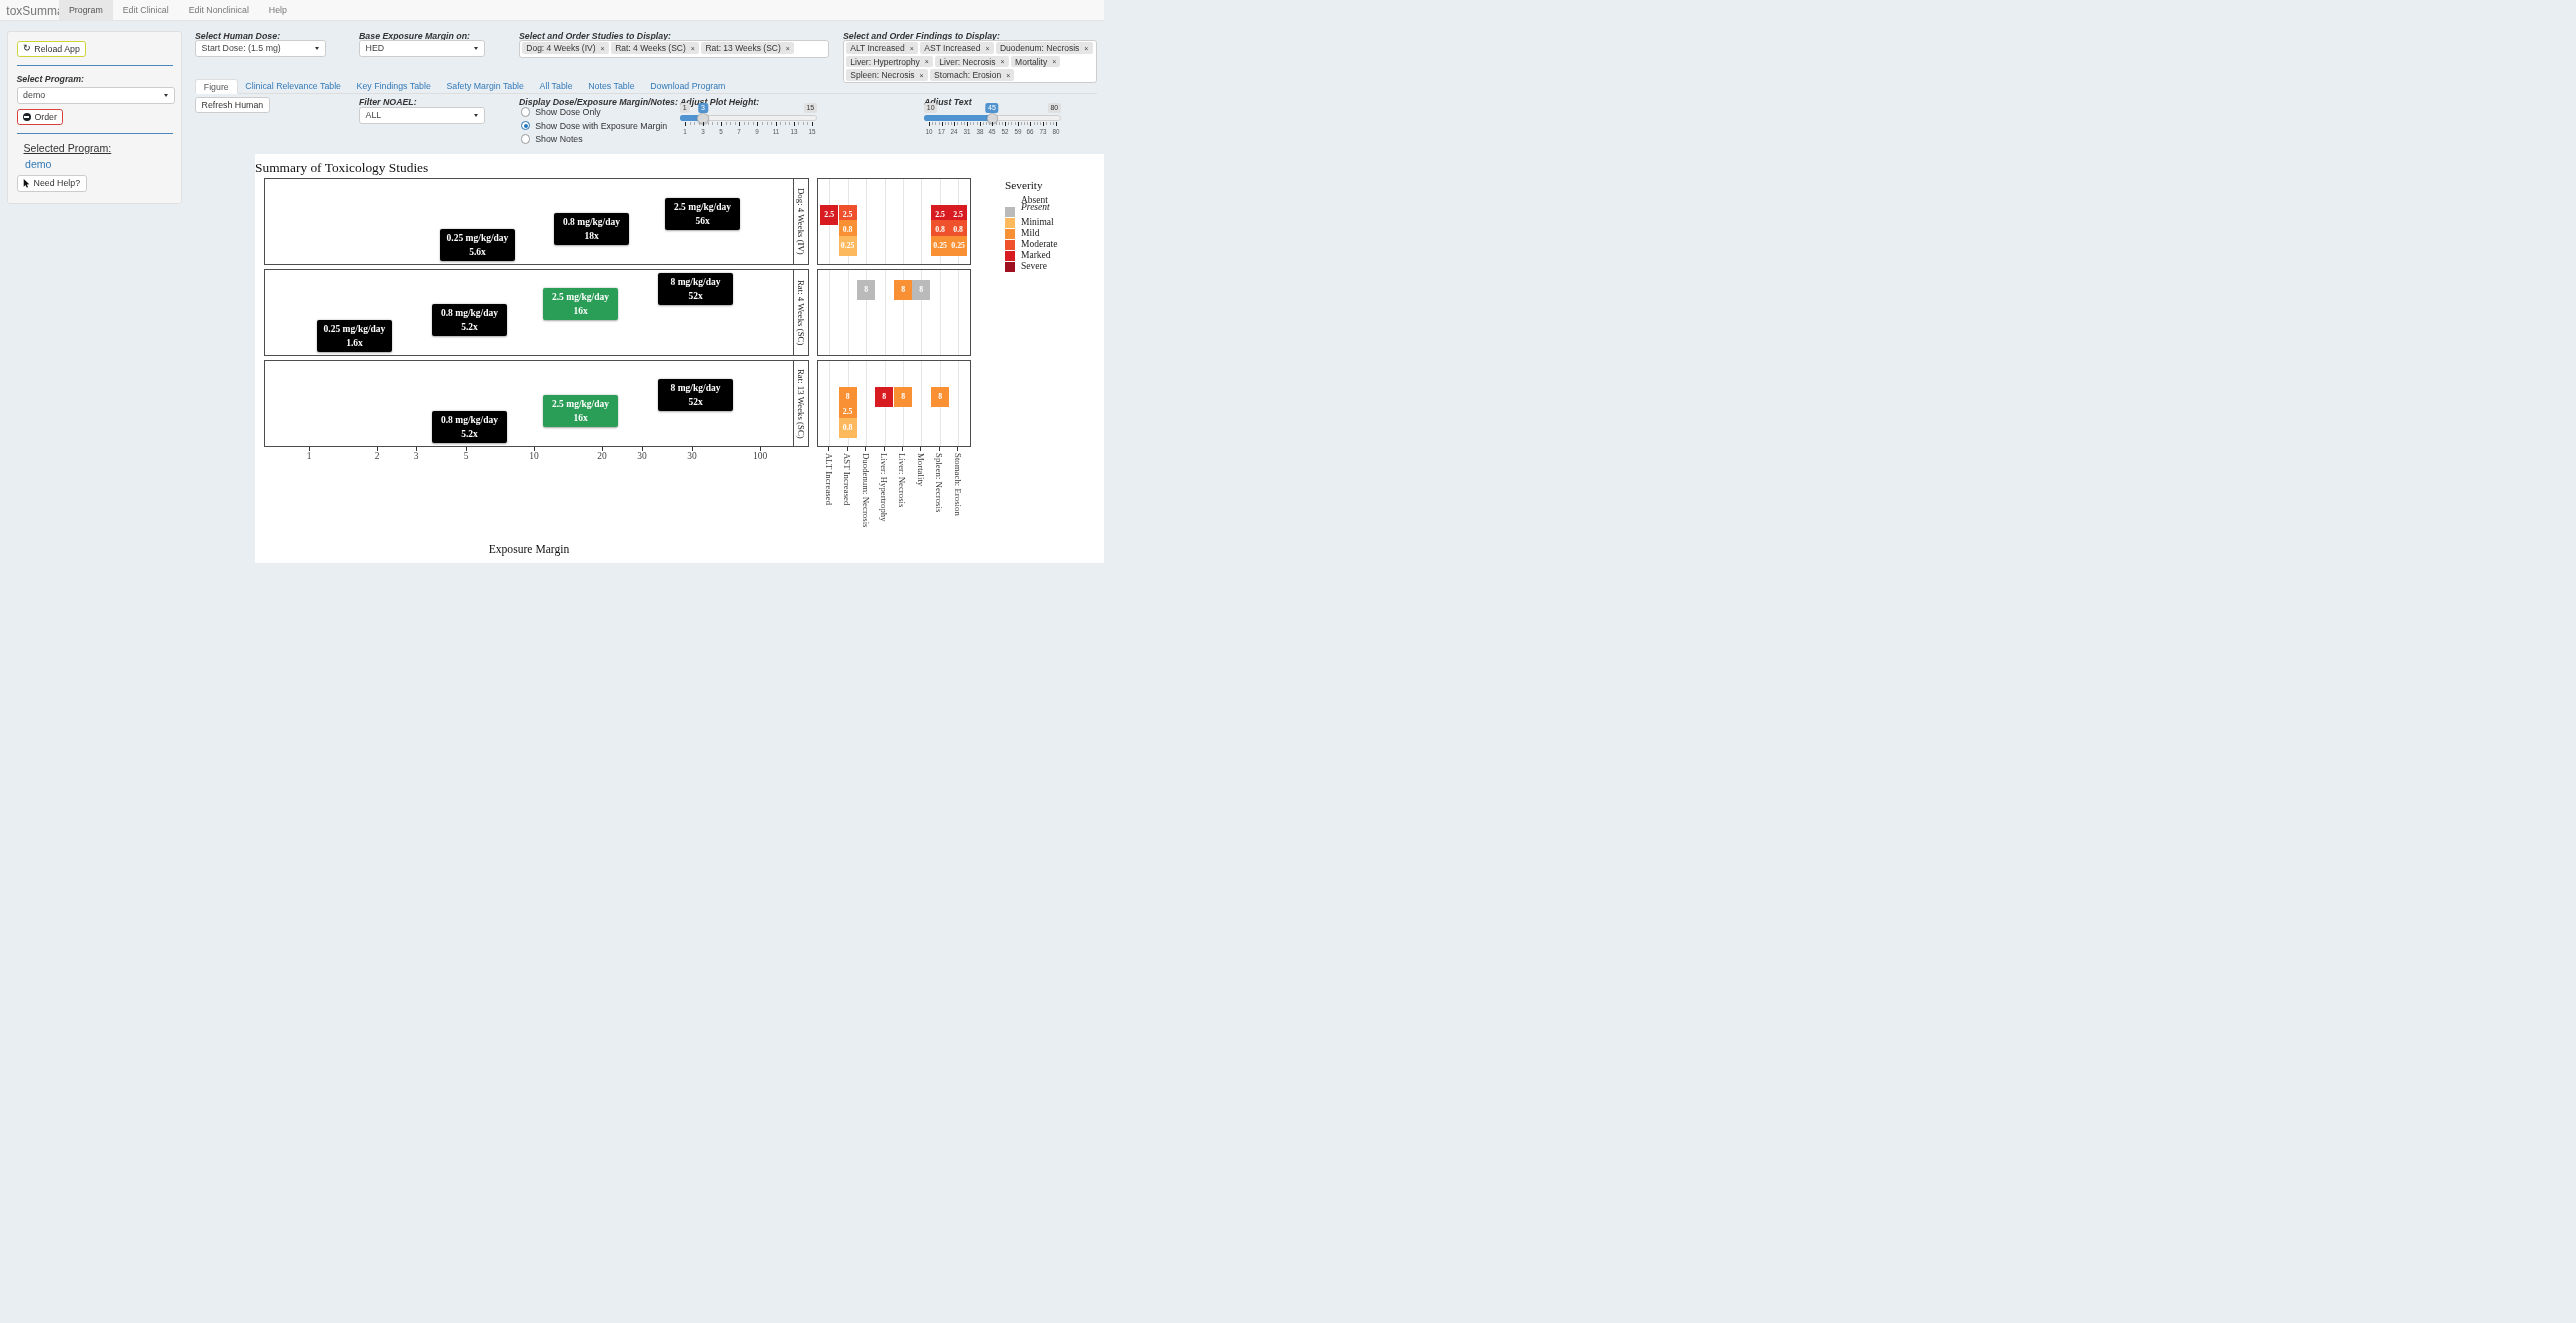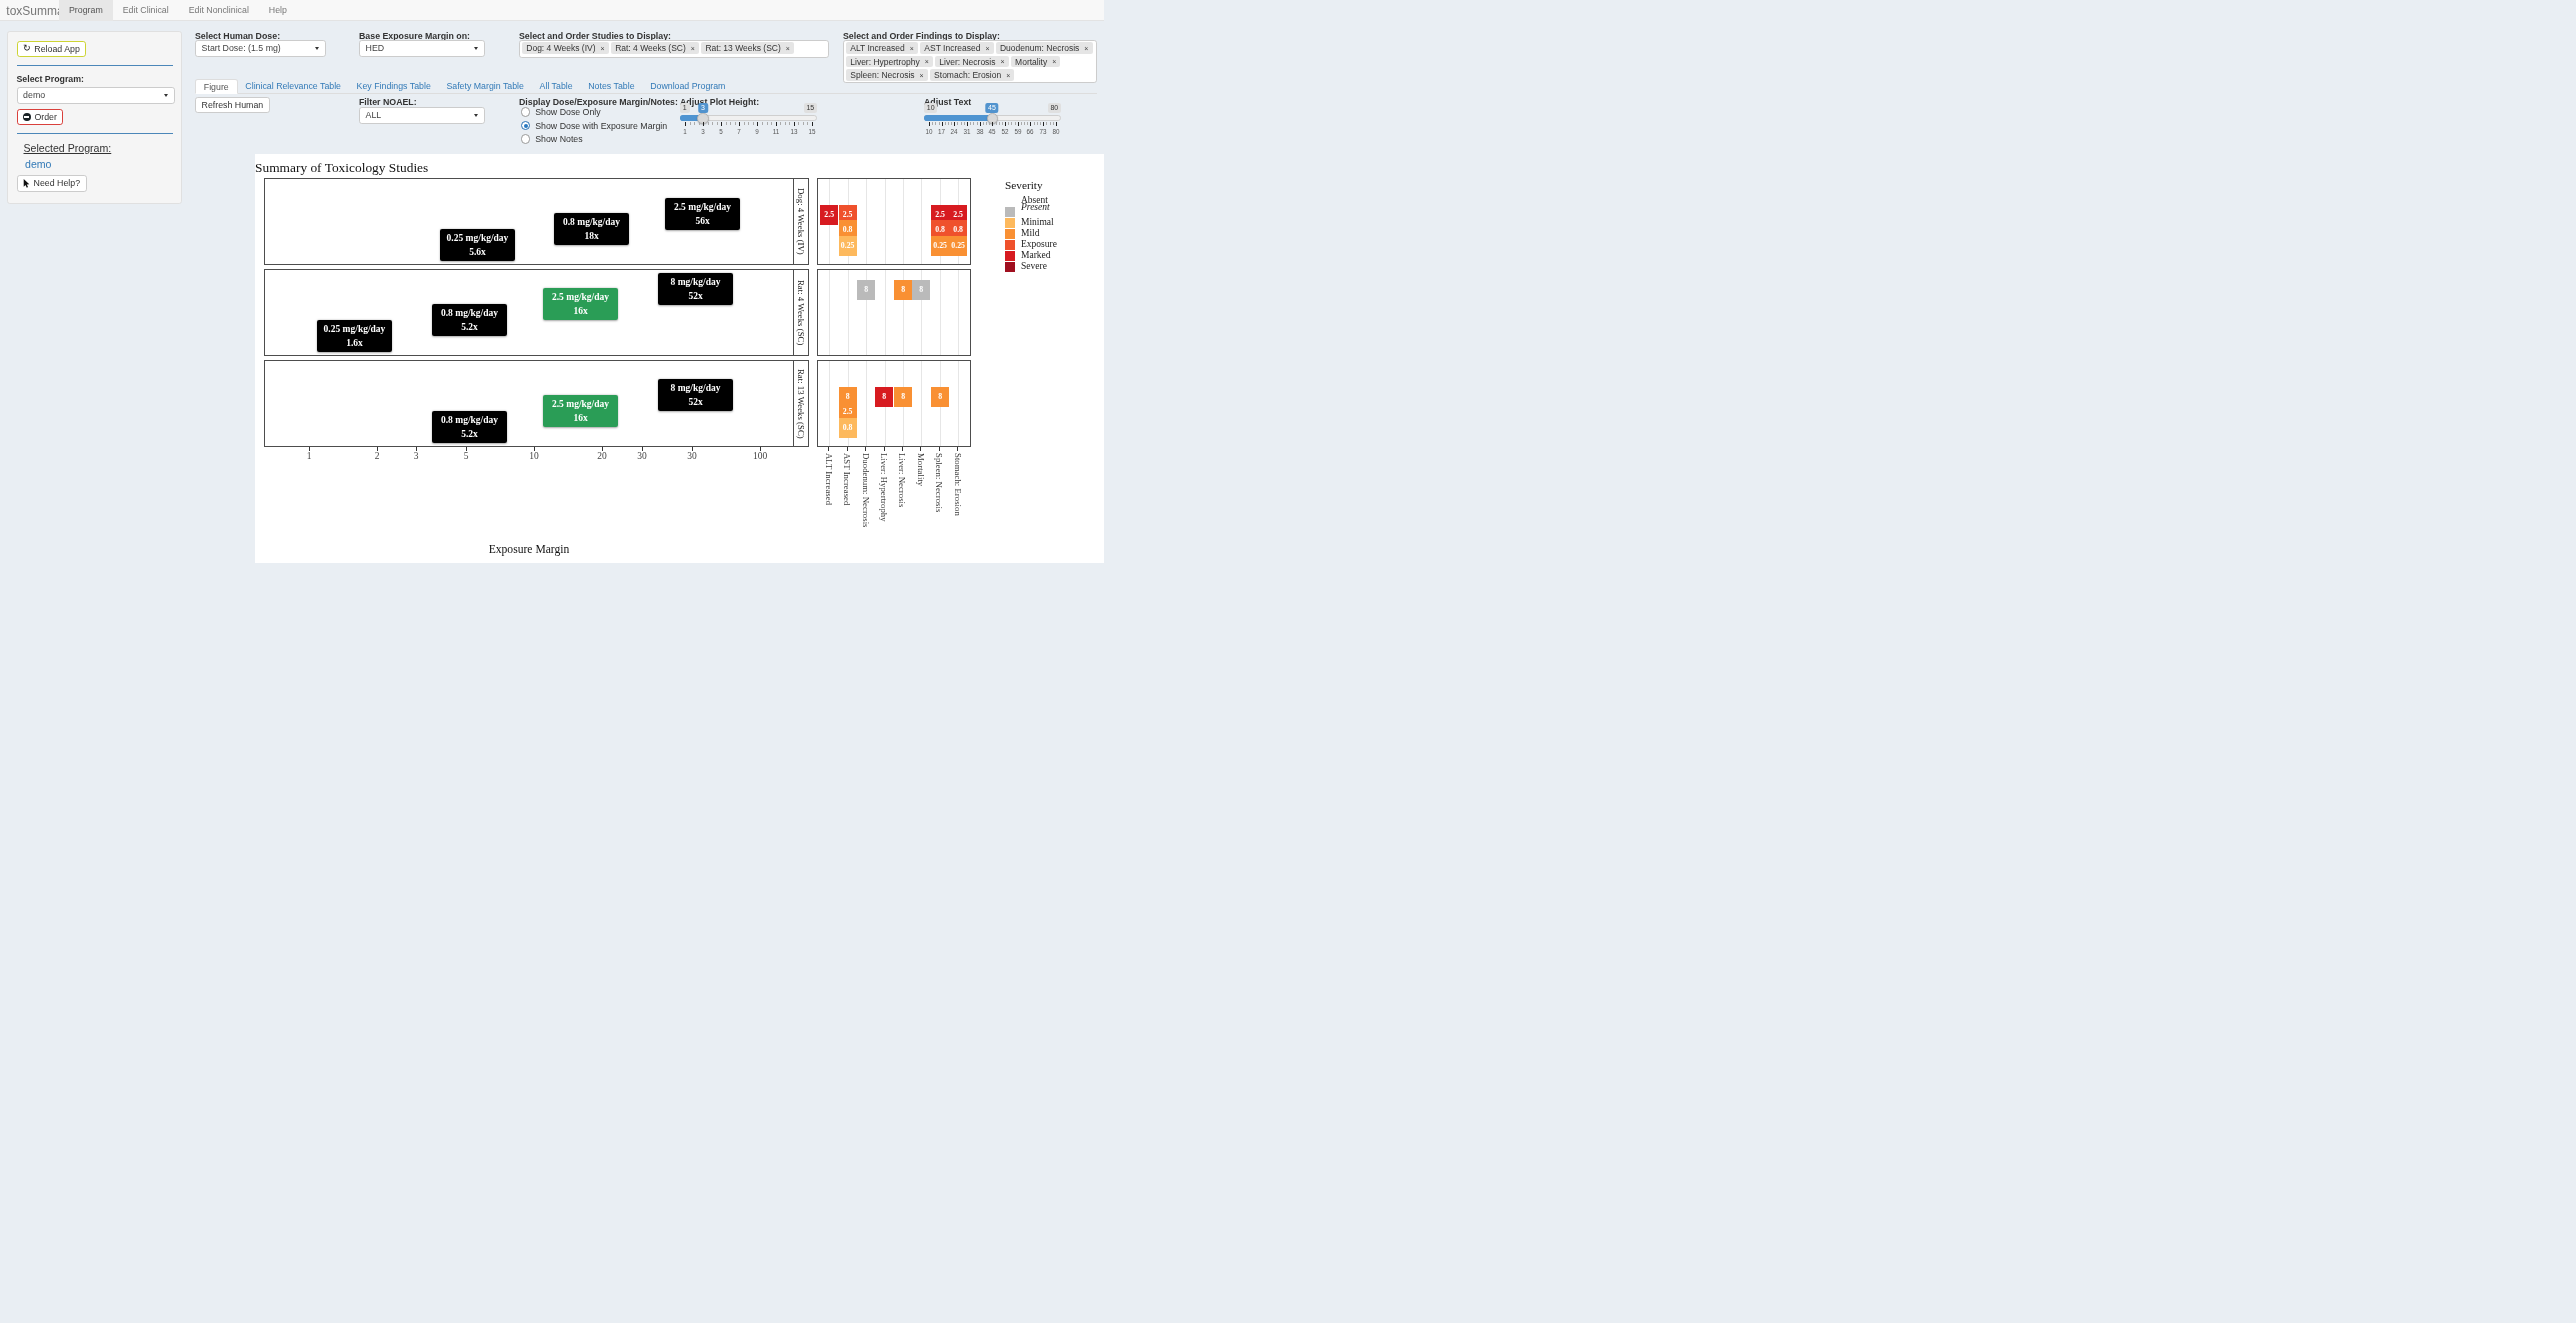--- a/index.html
+++ b/index.html
@@ -13,21 +13,21 @@
   .nav-items { position:absolute; left:59px; top:0; height:20.5px; display:flex; }
   .nav-item { height:20.5px; line-height:20.5px; padding:0 10px; font-size:8.8px; color:#777; cursor:pointer; }
   .nav-item.active { background:#e7e7e7; color:#555; }
 
   
   .sidebar { position:absolute; left:7px; top:31px; width:175px; height:173px; background:#f5f5f5; border:0.7px solid #e0e0e0; border-radius:2.8px; padding:9.2px 8.5px; }
   .btn { display:inline-flex; align-items:center; gap:3.5px; background:#fff; border:0.7px solid #ccc; border-radius:2.8px; font-size:8.8px; color:#333; padding:2.1px 5.6px; cursor:pointer; }
   .btn-reload { border:1.4px solid #cdd434; }
   .btn-delete { border:1.4px solid #d9403c; margin-top:5px; }
   .hr-blue { border:none; border-top:0.7px solid #4b87b9; margin:7.8px 0; }
-  .lbl { font-size:8.8px; font-weight:bold; color:#333; }
+  .lbl { font-size:8.8px; font-weight:bold; color:#333;font-style:italic; }
   .sel { position:relative; background:#fff; border:0.7px solid #ccc; border-radius:2.8px; height:17px; line-height:15.5px; font-size:8.8px; color:#444; padding:0 15.5px 0 5.6px; cursor:pointer; }
   .sel .caret { position:absolute; right:5.6px; top:6.3px; width:0; height:0; border-left:2.8px solid transparent; border-right:2.8px solid transparent; border-top:3.5px solid #333; }
   .sidebar .sel { margin-top:2.8px; width:158px; }
   .selected-hdr { font-size:10.6px; color:#333; text-decoration:underline; margin:7px 0 4.2px 7px; }
   .selected-val { font-size:10.6px; color:#337ab7; margin-left:8.5px; cursor:pointer; }
   .icon-minus-circle { display:inline-block; width:7.8px; height:7.8px; background:#1a2226; border-radius:50%; position:relative; }
   .icon-minus-circle::after { content:""; position:absolute; left:1.4px; top:3.2px; width:5px; height:1.4px; background:#fff; }
   .icon-reload { font-size:9.2px; line-height:7.8px; color:#222; }
   .btn-help { margin-top:5.6px; }
 
@@ -470,21 +470,21 @@
       <div class="leg-title" style="left: 750px; top: 25.4px;">Severity</div>
       <div class="leg-swatch" style="left: 750px; top: 42px; background: rgb(255, 255, 255);"></div>
       <div class="leg-lbl" style="left: 766px; top: 41px;">Absent</div>
       <div class="leg-swatch" style="left: 750px; top: 53px; background: rgb(186, 186, 186);"></div>
       <div class="leg-lbl" style="left: 766px; top: 48px; font-style: italic;">Present</div>
       <div class="leg-swatch" style="left: 750px; top: 64px; background: rgb(253, 185, 93);"></div>
       <div class="leg-lbl" style="left: 766px; top: 63px;">Minimal</div>
       <div class="leg-swatch" style="left: 750px; top: 75px; background: rgb(249, 144, 51);"></div>
       <div class="leg-lbl" style="left: 766px; top: 74px;">Mild</div>
       <div class="leg-swatch" style="left: 750px; top: 86px; background: rgb(239, 81, 44);"></div>
-      <div class="leg-lbl" style="left: 766px; top: 85px;">Exposure</div>
+      <div class="leg-lbl" style="left: 766px; top: 85px;">Moderate</div>
       <div class="leg-swatch" style="left: 750px; top: 97px; background: rgb(215, 27, 32);"></div>
       <div class="leg-lbl" style="left: 766px; top: 96px;">Marked</div>
       <div class="leg-swatch" style="left: 750px; top: 108px; background: rgb(160, 15, 31);"></div>
       <div class="leg-lbl" style="left: 766px; top: 107px;">Severe</div>
     </div>
 
 </div>
 
 
 </body></html>

